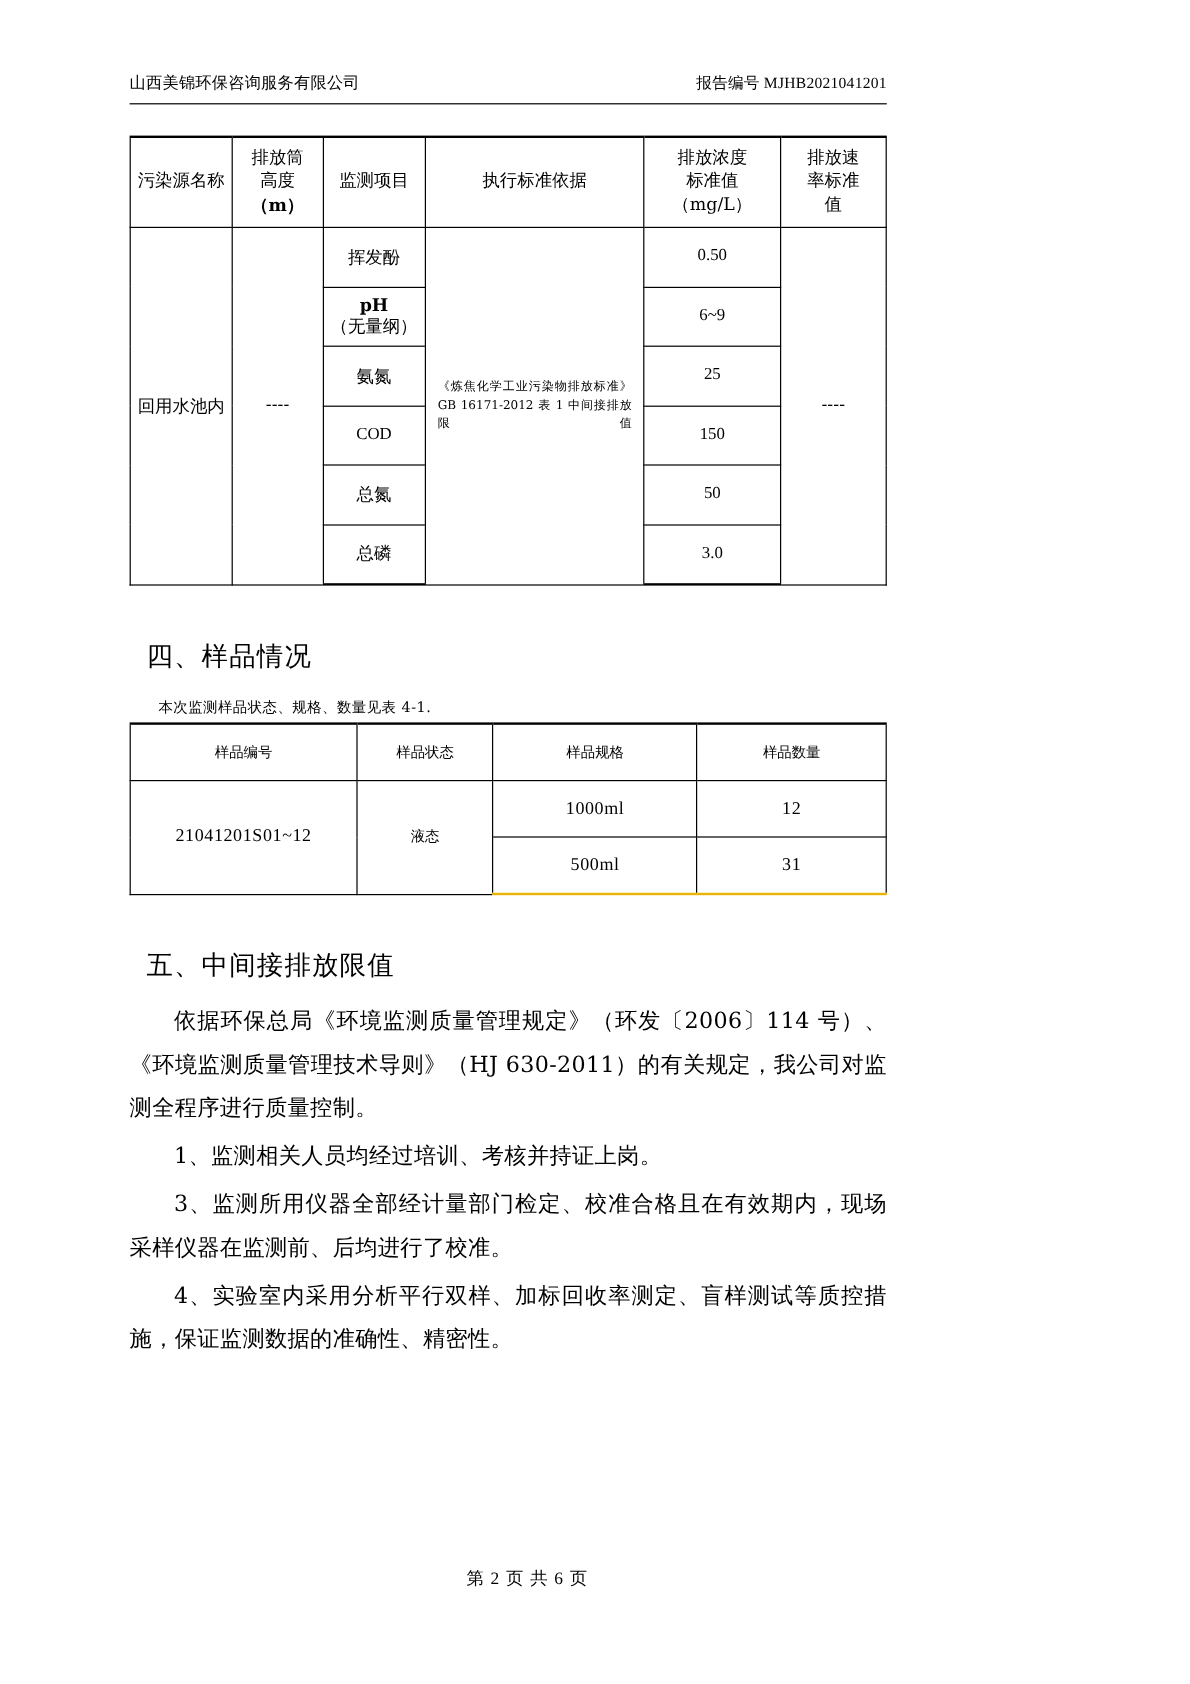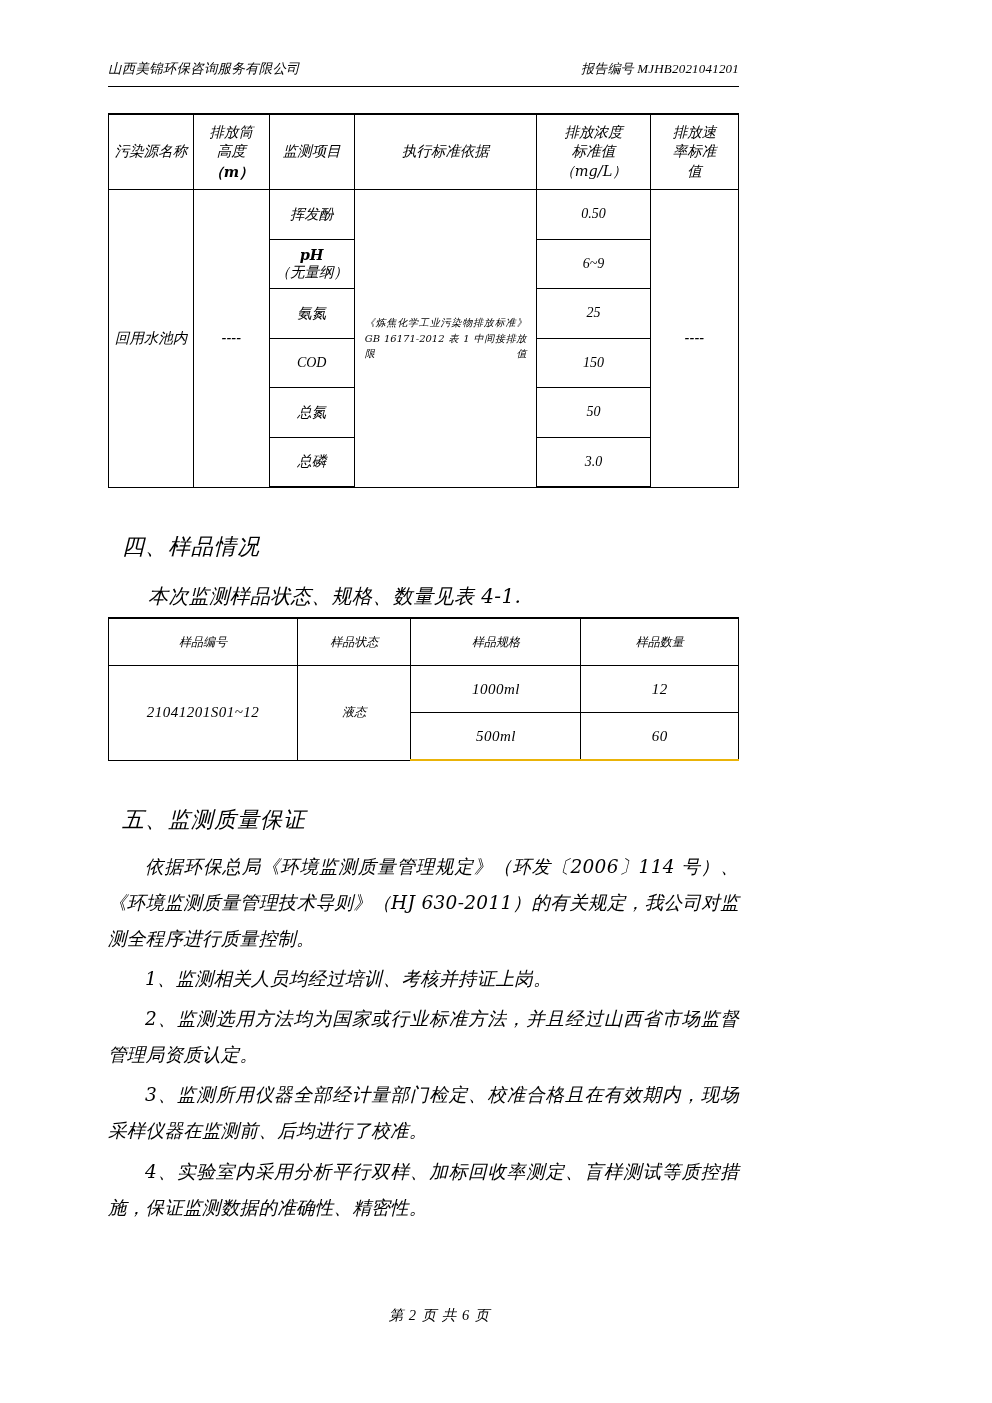--- a/index.html
+++ b/index.html
@@ -13,21 +13,20 @@
     font-family: "DejaVu Serif", "Liberation Serif", serif;
     color: #000000;
     position: relative;
   }
   .page {
     position: relative;
     width: 847px;
     height: 1403px;
     box-sizing: border-box;
     padding: 60px 108px 0 108px;
-    font-style: italic;
   }
   
   .header {
     display: flex;
     justify-content: space-between;
     align-items: flex-end;
     font-size: 13.5px;
     letter-spacing: 0.2px;
     padding-bottom: 6px;
   }
@@ -91,21 +90,21 @@
   }
   
   h2.section {
     font-family: "DejaVu Sans", "Liberation Sans", sans-serif;
     font-weight: normal;
     font-size: 22px;
     margin: 44px 0 0 14px;
     letter-spacing: 1px;
   }
   p.para {
-    font-size: 20px;
+    font-size: 12px;
     line-height: 1.85;
     margin: 16px 0 0 0;
     text-indent: 2em;
     text-align: justify;
     letter-spacing: 0.4px;
   }
   p.tbl-caption {
     text-align: center;
     font-size: 17px;
     margin: 10px 0 6px 0;
@@ -265,30 +264,29 @@
     </thead>
     <tbody>
       <tr>
         <td rowspan="2" class="mono">21041201S01~12</td>
         <td rowspan="2">液态</td>
         <td class="mono">1000ml</td>
         <td class="mono">12</td>
       </tr>
       <tr class="lastrow">
         <td class="mono">500ml</td>
-        <td class="mono">60</td>
+        <td class="mono">31</td>
       </tr>
     </tbody>
   </table>
 
-  <h2 class="section">五、监测质量保证</h2>
+  <h2 class="section">五、中间接排放限值</h2>
   <div class="body-text">
     <p class="first">依据环保总局《环境监测质量管理规定》（环发〔2006〕114 号）、《环境监测质量管理技术导则》（HJ 630-2011）的有关规定，我公司对监测全程序进行质量控制。</p>
     <p>1、监测相关人员均经过培训、考核并持证上岗。</p>
-    <p>2、监测选用方法均为国家或行业标准方法，并且经过山西省市场监督管理局资质认定。</p>
     <p>3、监测所用仪器全部经计量部门检定、校准合格且在有效期内，现场采样仪器在监测前、后均进行了校准。</p>
     <p>4、实验室内采用分析平行双样、加标回收率测定、盲样测试等质控措施，保证监测数据的准确性、精密性。</p>
   </div>
 
   <div class="footer">
     <span class="lat">第 2 页 共 6 页</span>
   </div>
 
 </div>
 

